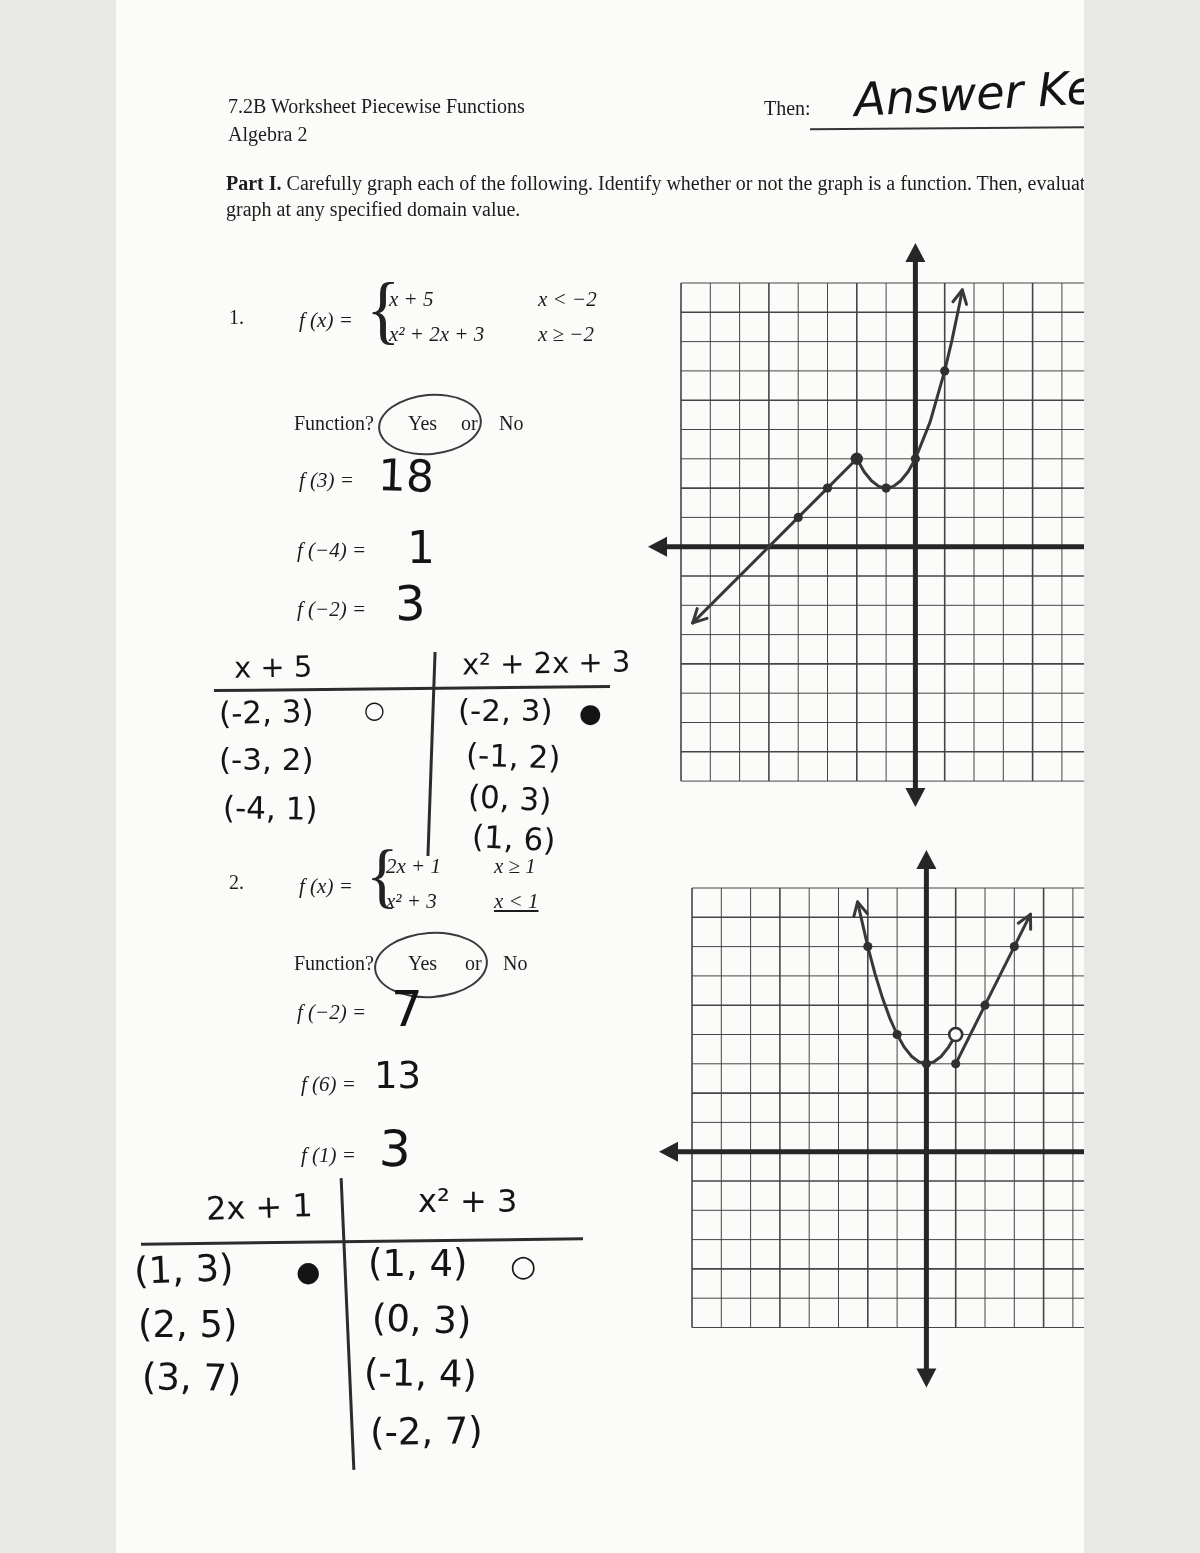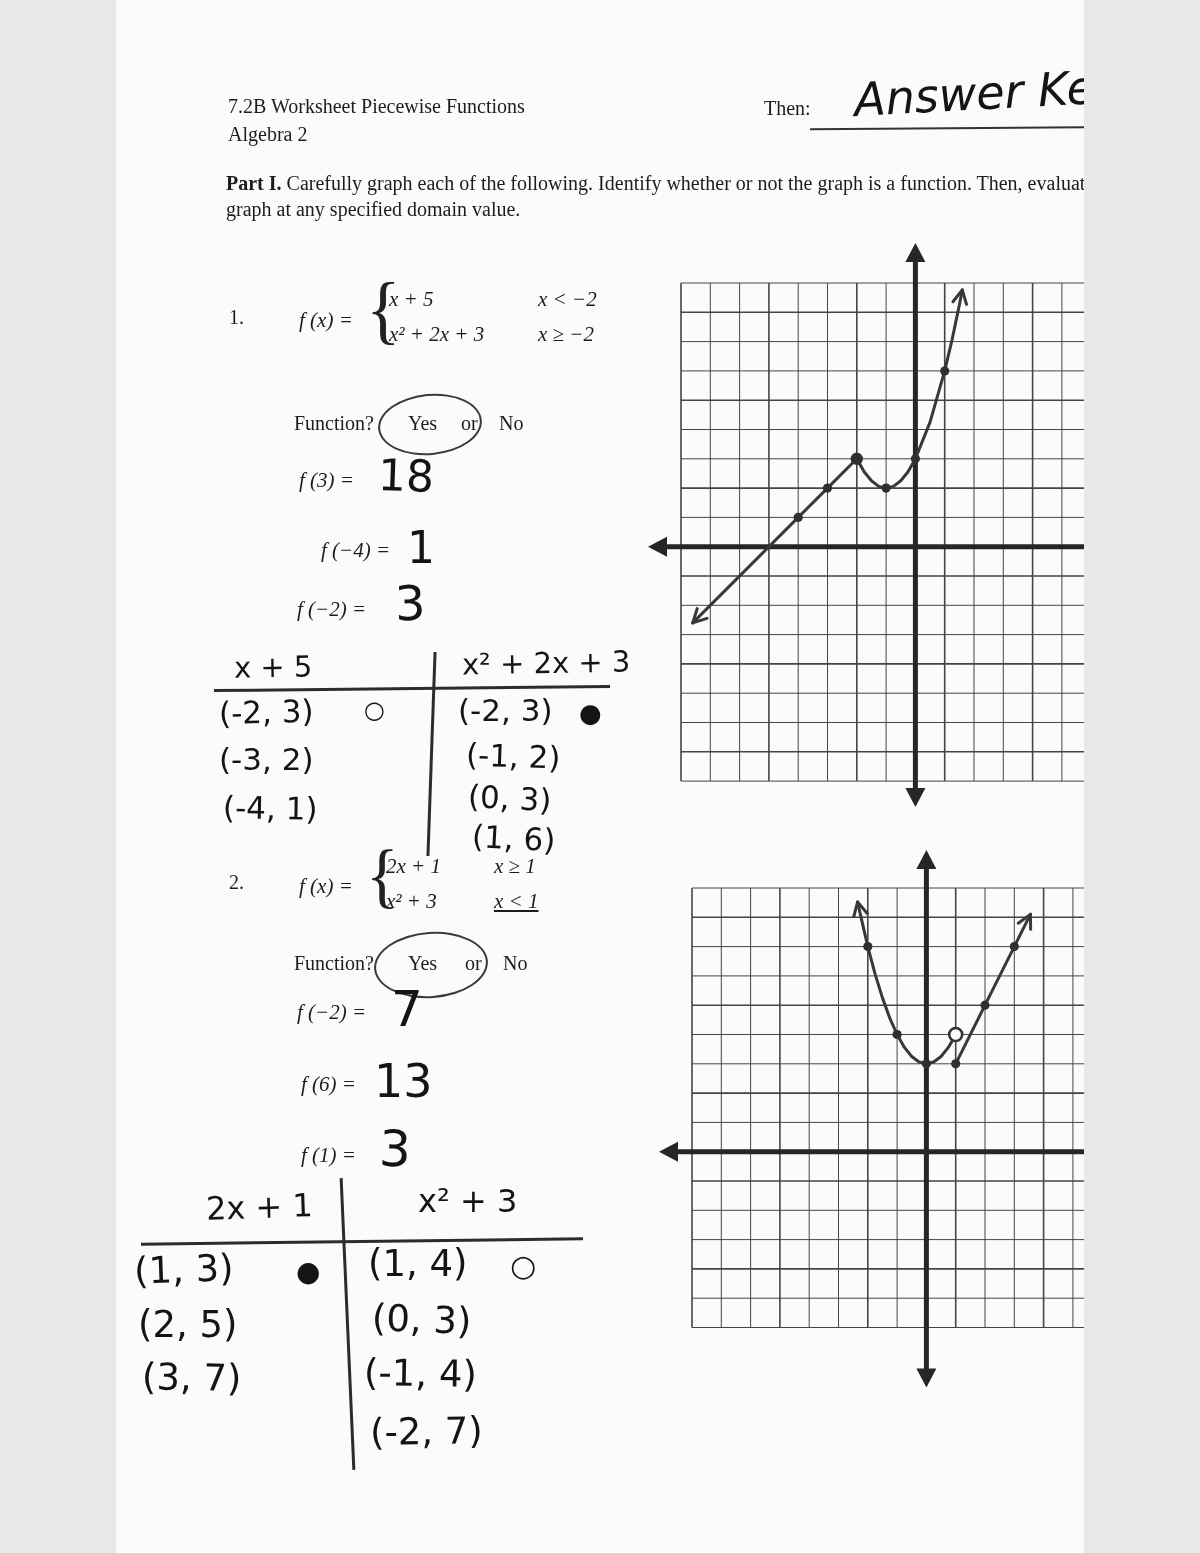--- a/index.html
+++ b/index.html
@@ -42,21 +42,21 @@
   <div class="abs math" style="left:422px;top:322px;">x ≥ −2</div>
 
   <div class="abs print" style="left:178px;top:412px;">Function?</div>
   <div class="abs print" style="left:292px;top:412px;">Yes</div>
   <div class="abs print" style="left:345px;top:412px;">or</div>
   <div class="abs print" style="left:383px;top:412px;">No</div>
   <div class="oval" style="left:262px;top:394px;width:100px;height:57px;transform:rotate(-5deg);"></div>
 
   <div class="abs math" style="left:183px;top:468px;text-align:center;">f (3) =</div>
   <div class="abs hw" style="left:262px;top:450px;font-size:44px;transform:rotate(2deg);">18</div>
-  <div class="abs math" style="left:181px;top:538px;margin-left:24px;">f (−4) =</div>
+  <div class="abs math" style="left:181px;top:538px;">f (−4) =</div>
   <div class="abs hw" style="left:291px;top:522px;font-size:44px;">1</div>
   <div class="abs math" style="left:181px;top:597px;">f (−2) =</div>
   <div class="abs hw" style="left:279px;top:575px;font-size:48px;transform:rotate(-2deg);">3</div>
 
   <div class="abs hw" style="left:118px;top:650px;font-size:29px;transform:rotate(-1deg);">x + 5</div>
   <div class="abs hw" style="left:346px;top:646px;font-size:29px;transform:rotate(-1deg);">x² + 2x + 3</div>
   <div class="hline" style="left:98px;top:687px;width:396px;transform:rotate(-0.6deg);"></div>
   <div class="vline" style="left:314px;top:652px;height:204px;transform:rotate(2deg);"></div>
 
   <div class="abs hw" style="left:103px;top:694px;font-size:31px;transform:rotate(-1.5deg);">(-2, 3)</div>
@@ -80,21 +80,21 @@
 
   <div class="abs print" style="left:178px;top:952px;">Function?</div>
   <div class="abs print" style="left:292px;top:952px;">Yes</div>
   <div class="abs print" style="left:349px;top:952px;">or</div>
   <div class="abs print" style="left:387px;top:952px;">No</div>
   <div class="oval" style="left:258px;top:932px;width:110px;height:62px;transform:rotate(-4deg);"></div>
 
   <div class="abs math" style="left:181px;top:1000px;">f (−2) =</div>
   <div class="abs hw" style="left:275px;top:980px;font-size:50px;">7</div>
   <div class="abs math" style="left:185px;top:1072px;">f (6) =</div>
-  <div class="abs hw" style="left:258px;top:1054px;font-size:46px;">13</div>
+  <div class="abs hw" style="left:258px;top:1054px;font-size:37px;">13</div>
   <div class="abs math" style="left:185px;top:1143px;">f (1) =</div>
   <div class="abs hw" style="left:263px;top:1120px;font-size:50px;transform:rotate(2deg);">3</div>
 
   <div class="abs hw" style="left:90px;top:1188px;font-size:32px;transform:rotate(-2deg);">2x + 1</div>
   <div class="abs hw" style="left:302px;top:1182px;font-size:32px;">x² + 3</div>
   <div class="hline" style="left:25px;top:1240px;width:442px;transform:rotate(-0.7deg);"></div>
   <div class="vline" style="left:230px;top:1178px;height:292px;transform:rotate(-2.5deg);"></div>
 
   <div class="abs hw" style="left:18px;top:1248px;font-size:37px;transform:rotate(-2deg);">(1, 3)</div>
   <div class="abs hw" style="left:180px;top:1255px;font-size:28px;">●</div>

